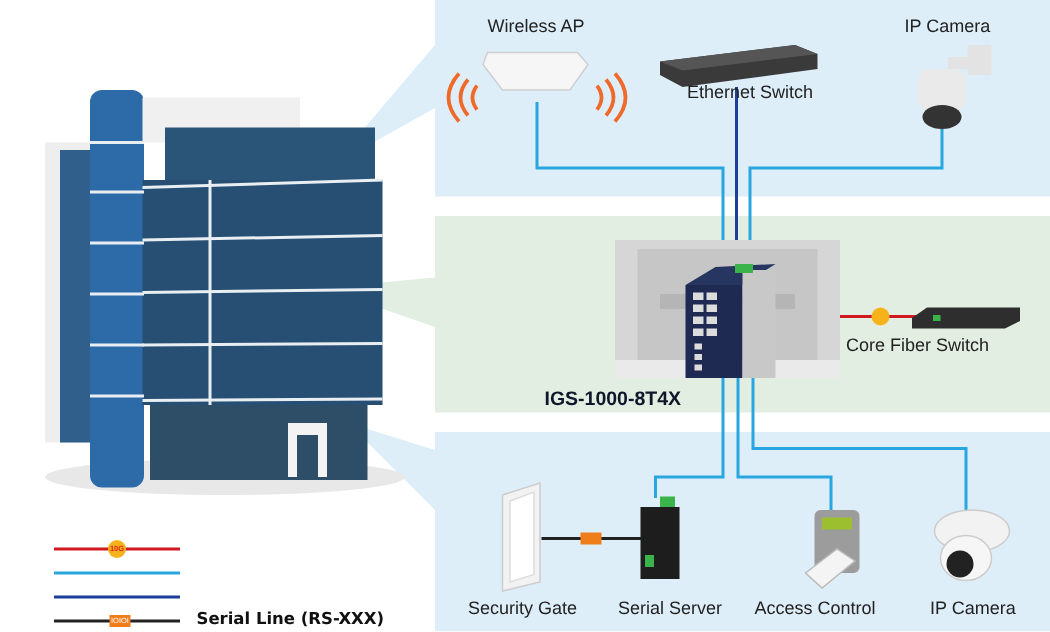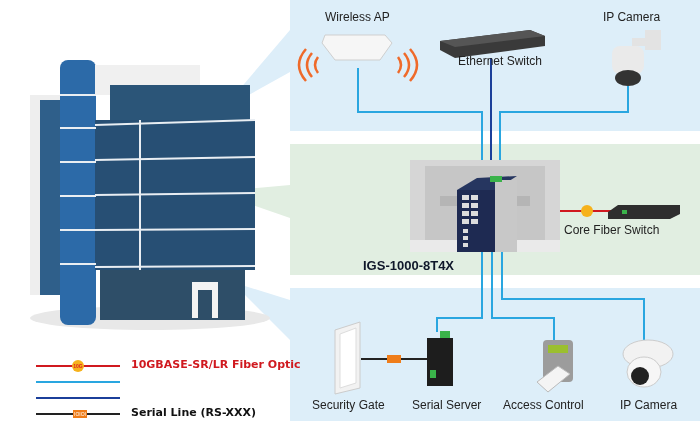--- a/index.html
+++ b/index.html
@@ -155,21 +155,20 @@
 <div class="model">IGS-1000-8T4X</div>
 <div class="lbl" style="left:312px;top:398px;">Security Gate</div>
 <div class="lbl" style="left:412px;top:398px;">Serial Server</div>
 <div class="lbl" style="left:503px;top:398px;">Access Control</div>
 <div class="lbl" style="left:620px;top:398px;">IP Camera</div>
 
 <div class="legend">
   <div class="leg-row">
     <div class="leg-line" style="background:#d0191f;"></div>
     <div class="badge-10g">10G</div>
-    <div class="leg-text" style="color:#d0191f;">10GBASE-SR/LR Fiber Optic</div>
   </div>
   <div class="leg-row">
     <div class="leg-line" style="background:#29a6e0;"></div>
   </div>
   <div class="leg-row">
     <div class="leg-line" style="background:#1b3f9a;"></div>
   </div>
   <div class="leg-row">
     <div class="leg-line" style="background:#222222;"></div>
     <div class="badge-ser">IOIOI</div>

